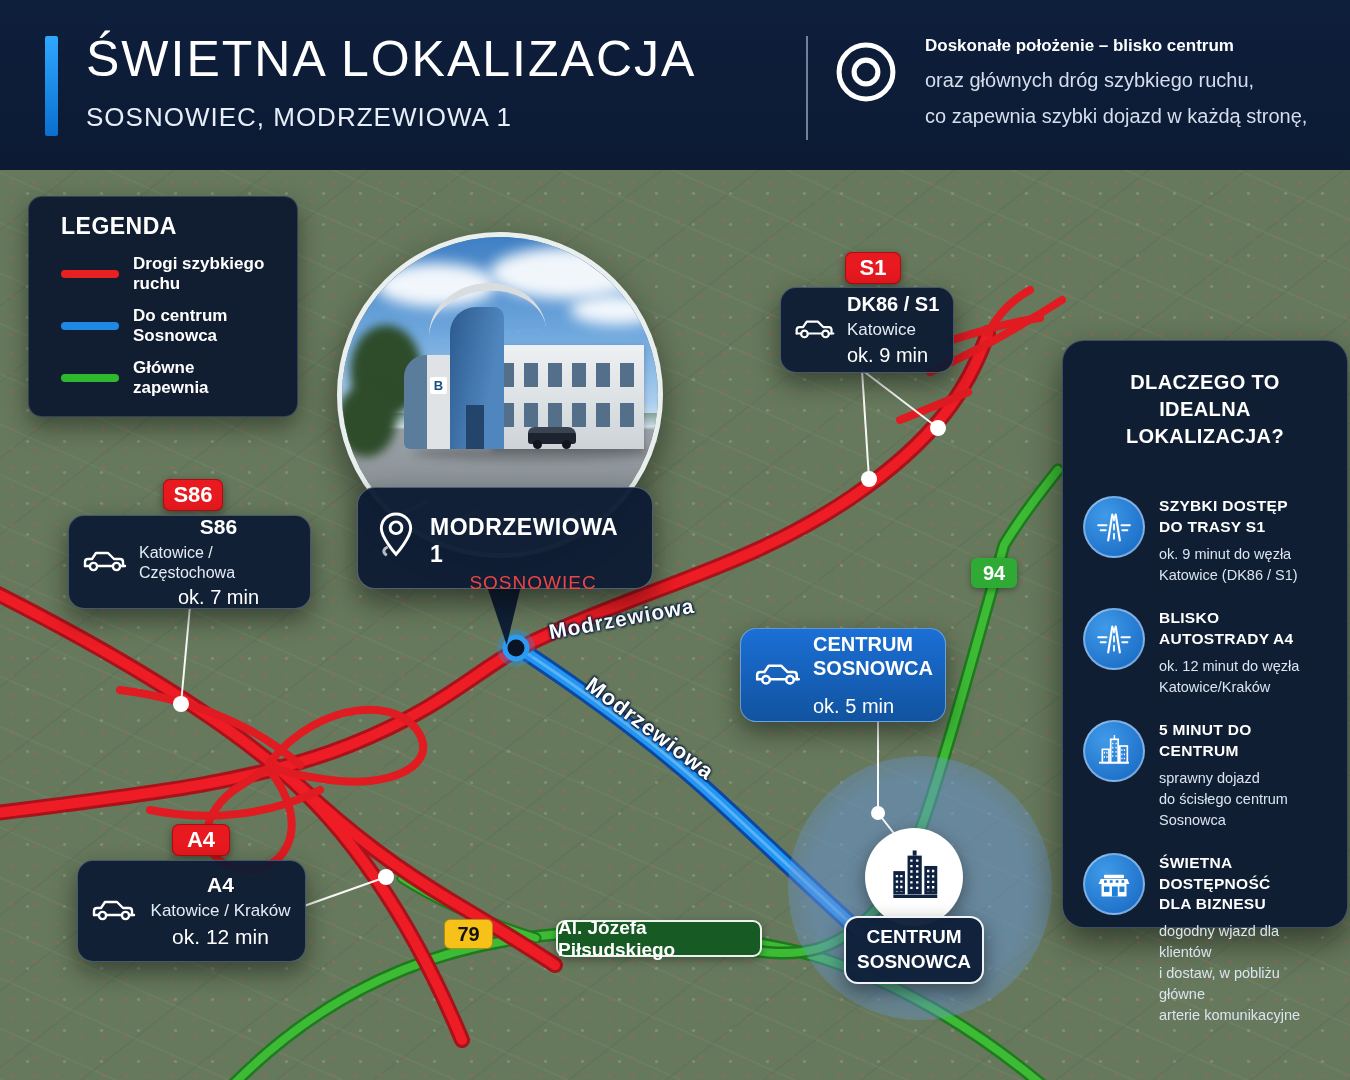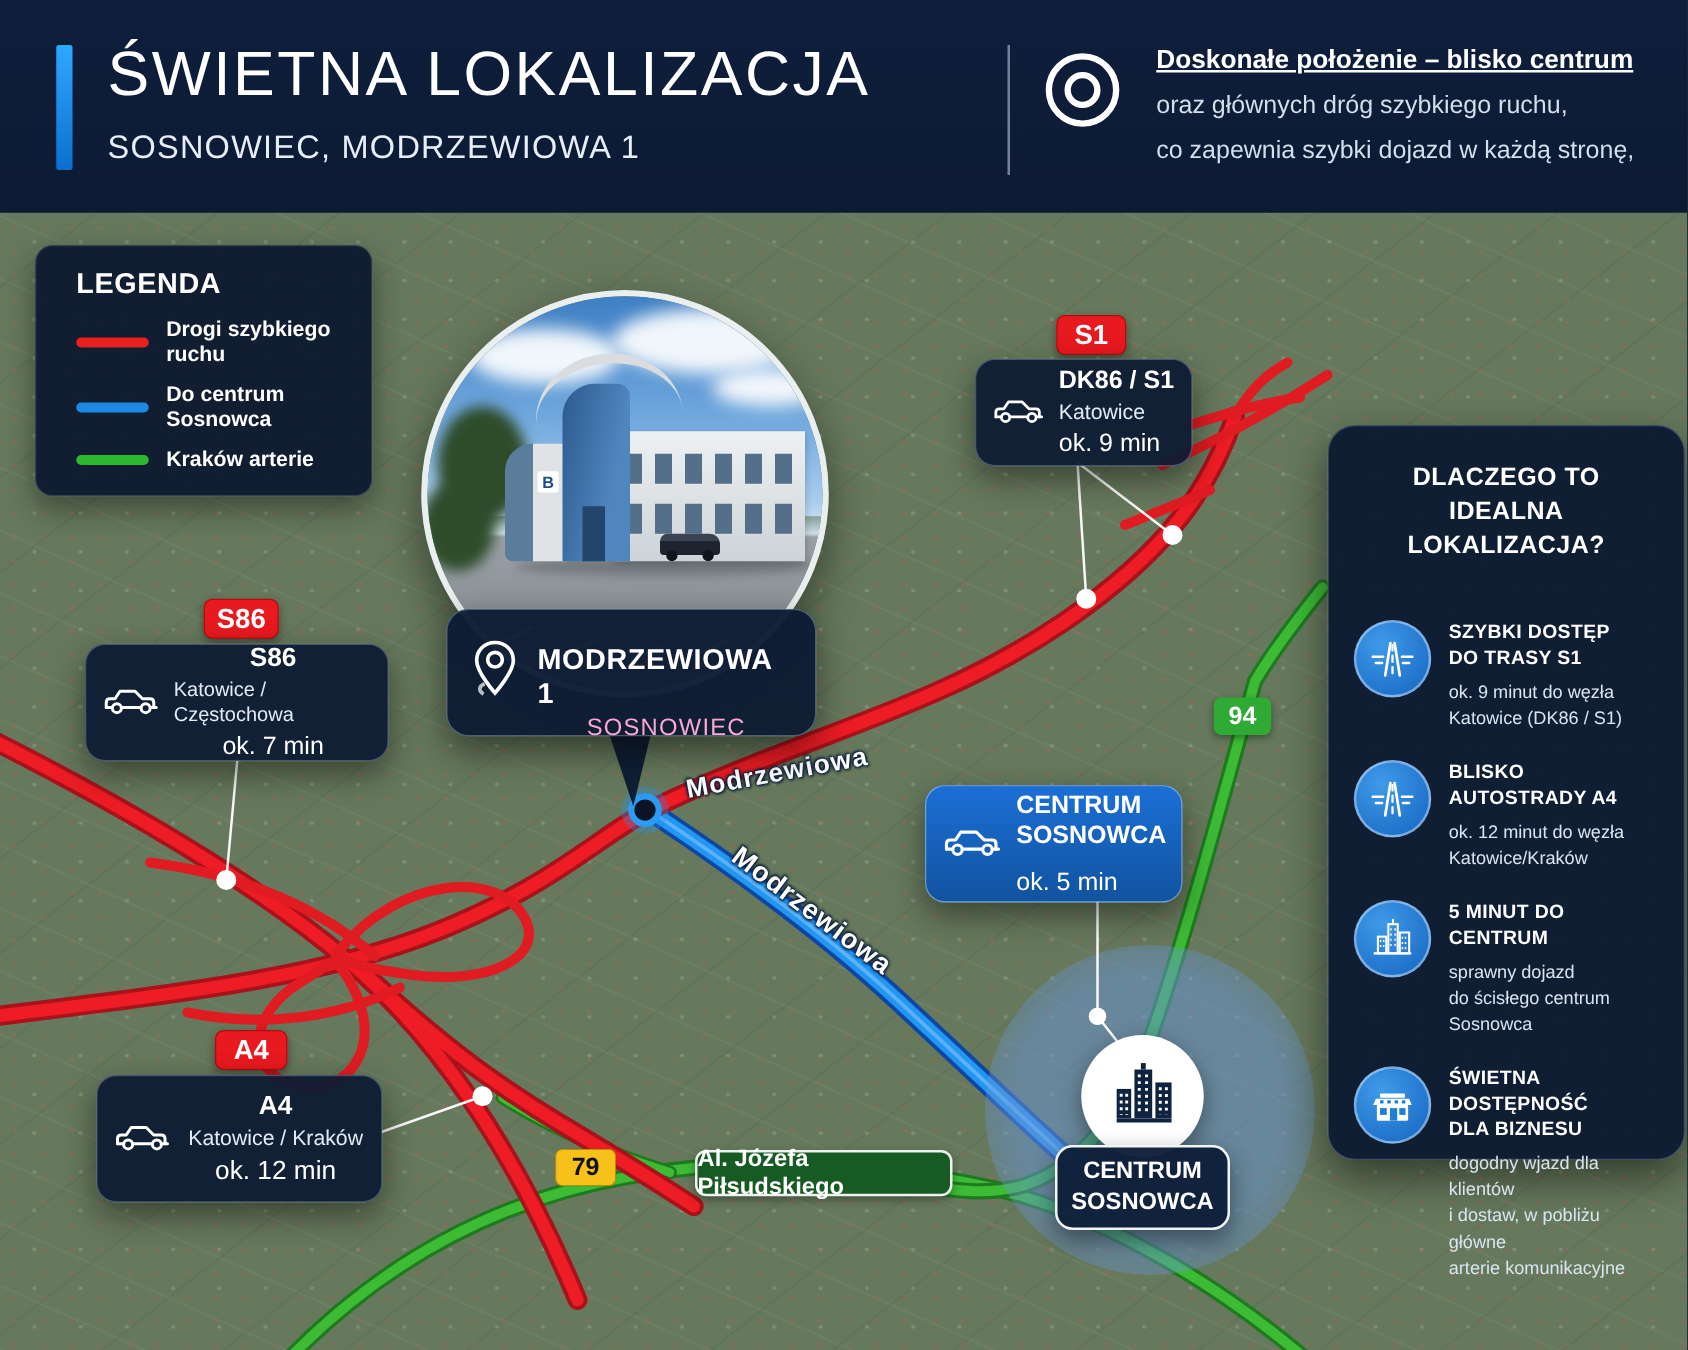--- a/index.html
+++ b/index.html
@@ -8,21 +8,21 @@
   .pre{white-space:pre-line;}
 
   
   .header{position:absolute;left:0;top:0;width:1350px;height:170px;background:linear-gradient(180deg,#0e1f3c,#0c1a33);z-index:20;}
   .accent-bar{position:absolute;left:45px;top:36px;width:13px;height:100px;background:linear-gradient(180deg,#2ea8ff,#0b6fd0);border-radius:2px;}
   .h-title{position:absolute;left:86px;top:30px;font-size:50px;font-weight:400;letter-spacing:2px;color:#fff;}
   .h-sub{position:absolute;left:86px;top:102px;font-size:26px;font-weight:400;letter-spacing:1px;color:#e8eef7;}
   .h-divider{position:absolute;left:806px;top:36px;width:2px;height:104px;background:rgba(200,212,230,.55);}
   .target-wrap{position:absolute;left:828px;top:34px;width:76px;height:76px;}
   .blurb{position:absolute;left:925px;top:36px;width:410px;display:flex;flex-direction:column;gap:13px;}
-  .blurb .b1{font-size:21px;font-weight:700;color:#fff;text-decoration:underline;}
+  .blurb .b1{font-size:17px;font-weight:700;color:#fff;}
   .blurb .b2{font-size:20px;font-weight:400;color:#d5deeb;}
 
   
   .map{position:absolute;left:0;top:170px;width:1350px;height:910px;background-color:#66795c;
     background-image:
       linear-gradient(180deg, rgba(148,168,188,.95) 0px, rgba(160,176,190,.7) 45px, rgba(168,180,186,.4) 90px, rgba(0,0,0,0) 150px),
       radial-gradient(ellipse 430px 270px at 11% 58%, rgba(36,64,30,.9), rgba(36,64,30,0) 70%),
       radial-gradient(ellipse 400px 250px at 5% 88%, rgba(42,72,34,.88), rgba(42,72,34,0) 70%),
       radial-gradient(ellipse 320px 210px at 27% 97%, rgba(66,96,48,.8), rgba(66,96,48,0) 70%),
       radial-gradient(ellipse 520px 300px at 55% 28%, rgba(132,140,134,.55), rgba(132,140,134,0) 70%),
@@ -77,21 +77,21 @@
   .card-centrum{left:740px;top:628px;width:206px;height:94px;background:linear-gradient(180deg,#1b6fd6,#11539f);
     border:1.5px solid rgba(190,215,245,.5);}
   .card-centrum .t{font-size:20px;line-height:1.2;}
   .card-centrum .m{font-size:20px;margin-top:14px;}
 
   .loc-card{position:absolute;left:357px;top:487px;width:296px;height:102px;background:rgba(13,27,51,.96);
     border:1.5px solid rgba(170,190,215,.4);border-radius:18px;box-shadow:0 12px 30px rgba(0,0,0,.5);
     display:flex;align-items:center;gap:12px;padding:10px 16px;color:#fff;z-index:8;}
   .loc-card .col{display:flex;flex-direction:column;align-items:center;flex:1;margin-top:31px;}
   .loc-title{font-size:23px;font-weight:800;letter-spacing:.5px;}
-  .loc-sub{font-size:19px;font-weight:400;color:#f9a8d4;margin-top:4px;letter-spacing:1px;}
+  .loc-sub{font-size:19px;font-weight:400;color:#ef4444;margin-top:4px;letter-spacing:1px;}
   .loc-tail{position:absolute;left:482px;top:587px;width:44px;height:58px;background:rgba(13,27,51,.96);
     clip-path:polygon(12% 0,88% 0,56% 100%);z-index:7;}
 
   .centrum-circle{position:absolute;left:865px;top:828px;width:98px;height:98px;border-radius:50%;background:#fff;z-index:6;
     display:flex;align-items:center;justify-content:center;box-shadow:0 6px 18px rgba(0,0,0,.4);}
   .centrum-label{position:absolute;left:844px;top:916px;width:140px;height:68px;background:rgba(14,30,56,.96);
     border:2px solid rgba(255,255,255,.95);border-radius:14px;color:#fff;display:flex;flex-direction:column;
     align-items:center;justify-content:center;line-height:1.3;font-size:19px;font-weight:600;z-index:7;
     box-shadow:0 8px 20px rgba(0,0,0,.45);}
 
@@ -244,21 +244,21 @@
     <div class="legend-row">
       <div class="legend-swatch" style="background:#e8201f;"></div>
       <div class="legend-label">Drogi szybkiego ruchu</div>
     </div>
     <div class="legend-row">
       <div class="legend-swatch" style="background:#1e88e5;"></div>
       <div class="legend-label">Do centrum Sosnowca</div>
     </div>
     <div class="legend-row">
       <div class="legend-swatch" style="background:#2eb82e;"></div>
-      <div class="legend-label">Kraków arterie</div>
+      <div class="legend-label">Główne zapewnia</div>
     </div>
   </div>
 
   <div class="badge-red" style="left:163px;top:479px;width:60px;height:32px;font-size:22px;">S86</div>
   <div class="nav-card card-s86">
     <span class="car">
       <svg width="48" height="30" viewBox="0 0 48 28" fill="none" stroke="#fff" stroke-width="2.4" stroke-linejoin="round" stroke-linecap="round">
         <path d="M4 20 v-4 q0-3 3-3 h4 l4-6 h12 l6 6 h6 q3 0 3 3 v4"></path>
         <path d="M4 20 h4.5 M16.5 20 h15 M39.5 20 h4.5"></path>
         <circle cx="12.5" cy="20.5" r="3.6"></circle>

